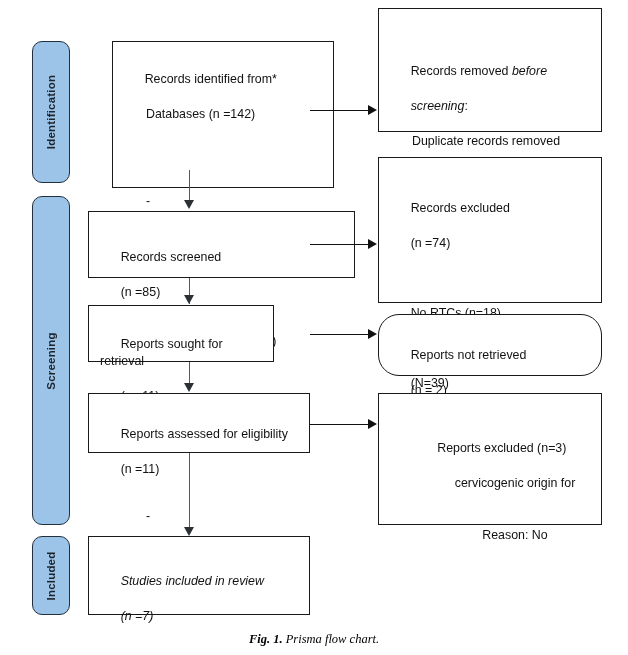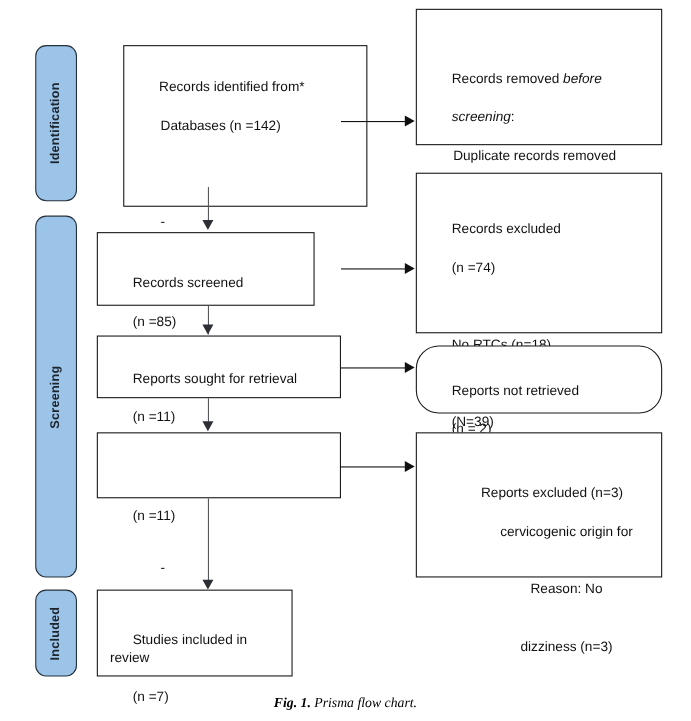--- a/index.html
+++ b/index.html
@@ -157,42 +157,42 @@
           <span>WOS (n=47)</span>
         </li>
         <li>
           <span class="dash">-</span>
           <span>PEDro (12)</span>
         </li>
       </ul>
     </div>
   </div>
 
-  <div class="pbox" style="left:88px; top:211px; width:198px; height:67px;">
+  <div class="pbox" style="left:88px; top:211px; width:267px; height:67px;">
     <div class="btext" style="top:19px;">
       <span>Records screened</span><br>
       <span>(n =85)</span>
     </div>
   </div>
 
-  <div class="pbox" style="left:88px; top:305px; width:222px; height:57px;">
+  <div class="pbox" style="left:88px; top:305px; width:186px; height:57px;">
     <div class="btext" style="top:12px;">
       <span>Reports sought for retrieval</span><br>
       <span>(n =11)</span>
     </div>
   </div>
 
   <div class="pbox" style="left:88px; top:393px; width:222px; height:60px;">
     <div class="btext" style="top:14px;">
-      <br>
+      <span>Reports assessed for eligibility</span><br>
       <span>(n =11)</span>
     </div>
   </div>
 
-  <div class="pbox" style="left:88px; top:536px; width:178px; height:79px;">
+  <div class="pbox" style="left:88px; top:536px; width:222px; height:79px;font-style:italic;">
     <div class="btext" style="top:18px;">
       <span>Studies included in review</span><br>
       <span>(n =7)</span>
     </div>
   </div>
 
   <div class="pbox" style="left:378px; top:8px; width:224px; height:124px;">
     <div class="btext" style="top:36px;">
       <span><span>Records removed </span><span class="ital">before</span></span><br>
       <span><span class="ital">screening</span><span>:</span></span>
@@ -218,21 +218,20 @@
       <span>Reports not retrieved</span><br>
       <span>(n = 2)</span>
     </div>
   </div>
 
   <div class="pbox" style="left:378px; top:393px; width:224px; height:132px;text-align:center;">
     <div class="btext" style="top:28px;">
       <span>Reports excluded (n=3)</span>
       <span class="indent-2">cervicogenic origin for</span>
       <span class="indent-2">Reason: No</span>
-      <span class="indent-2">dizziness (n=3)</span>
     </div>
   </div>
 
   <div class="vline" style="left:189px; top:170px; height:32px;"></div>
   <div class="arrow-down" style="left:184px; top:200px;"></div>
 
   <div class="vline" style="left:189px; top:278px; height:26px;"></div>
   <div class="arrow-down" style="left:184px; top:295px;"></div>
 
   <div class="vline" style="left:189px; top:362px; height:24px;"></div>

